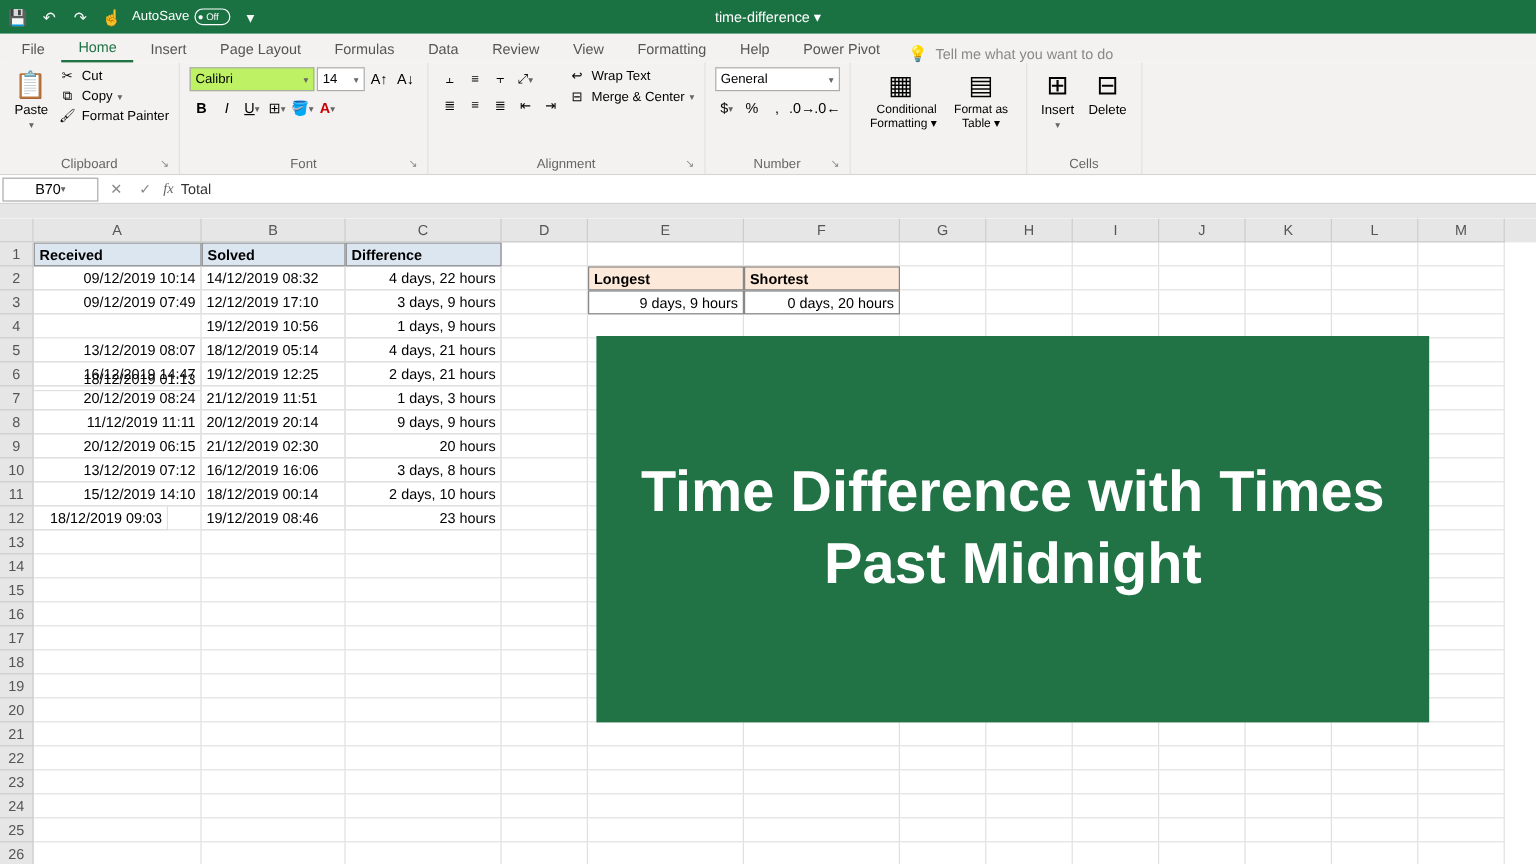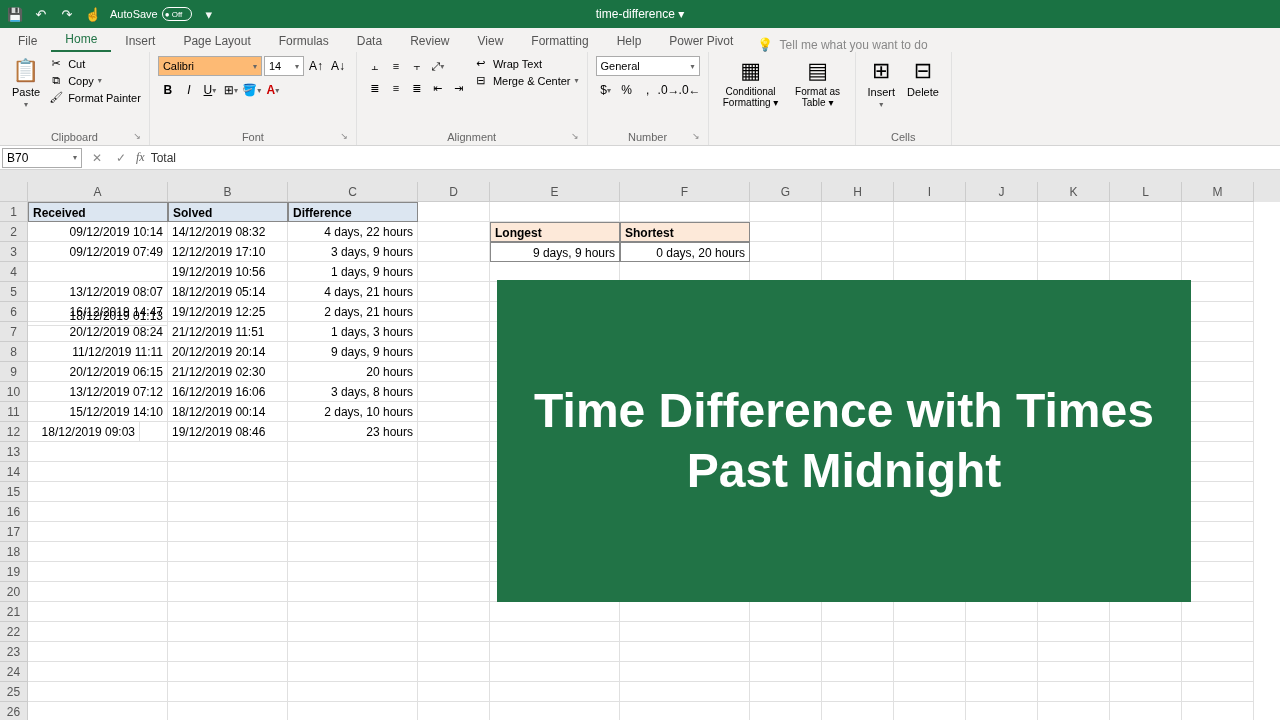--- a/index.html
+++ b/index.html
@@ -28,21 +28,21 @@
 .group-label { text-align: center; font-size: 11px; color: #666; padding-top: 2px; position: relative; }
 .group-label .launcher { position: absolute; right: 0; bottom: 2px; font-size: 9px; color: #888; }
 
 .big-btn { display: flex; flex-direction: column; align-items: center; gap: 2px; padding: 2px 4px; font-size: 11px; cursor: pointer; }
 .big-btn .icon { font-size: 22px; }
 .small-row { display: flex; align-items: center; gap: 4px; font-size: 11px; padding: 1px 0; cursor: pointer; }
 .small-row .icon { width: 16px; text-align: center; }
 
 .font-controls { display: flex; flex-direction: column; gap: 4px; }
 .font-top { display: flex; gap: 2px; align-items: center; }
-.font-select { width: 104px; height: 20px; border: 1px solid #ababab; background: #fdba74; font-size: 11px; padding: 0 4px; display: flex; align-items: center; justify-content: space-between; }
+.font-select { width: 104px; height: 20px; border: 1px solid #ababab; background: #bef264; font-size: 11px; padding: 0 4px; display: flex; align-items: center; justify-content: space-between; }
 .size-select { width: 40px; height: 20px; border: 1px solid #ababab; background: #fff; font-size: 11px; padding: 0 4px; display: flex; align-items: center; justify-content: space-between; }
 .font-btn { width: 20px; height: 20px; display: flex; align-items: center; justify-content: center; font-size: 12px; cursor: pointer; }
 .font-bottom { display: flex; gap: 1px; }
 
 .align-rows { display: flex; flex-direction: column; gap: 2px; }
 .align-row { display: flex; gap: 1px; }
 .align-btn { width: 20px; height: 20px; display: flex; align-items: center; justify-content: center; font-size: 11px; cursor: pointer; }
 
 .num-controls { display: flex; flex-direction: column; gap: 4px; }
 .num-select { width: 104px; height: 20px; border: 1px solid #ababab; background: #fff; font-size: 11px; padding: 0 4px; display: flex; align-items: center; justify-content: space-between; }
@@ -56,21 +56,21 @@
 .style-neutral { background: #ffeb9c; color: #9c5700; }
 .style-calc { background: #f2f2f2; color: #fa7d00; }
 .style-check { background: #a5a5a5; color: #fff; }
 .style-expl { font-style: italic; color: #7f7f7f; }
 .style-input { background: #ffcc99; color: #3f3f76; }
 .style-linked { background: #fff; color: #fa7d00; }
 .style-note { background: #ffffcc; }
 
 
 .formula-row { height: 24px; border-bottom: 1px solid #d4d4d4; display: flex; align-items: center; background: #fff; }
-.name-box { width: 80px; height: 20px; border: 1px solid #ababab; margin: 0 6px 0 2px; padding: 0 4px; font-size: 12px; display: flex; align-items: center; justify-content: space-between; background: #fff; }
+.name-box { width: 80px; height: 20px; border: 1px solid #ababab; margin: 0 6px 0 2px; padding: 0 4px; font-size: 12px; display: flex; align-items: center; justify-content: center; background: #fff; }
 .fx-area { display: flex; align-items: center; gap: 6px; flex: 1; }
 .fx-btn { width: 18px; text-align: center; color: #888; font-size: 12px; }
 .fx-label { font-style: italic; font-family: Georgia, serif; color: #666; }
 .formula-text { font-size: 12px; color: #333; }
 
 
 .spacer-strip { height: 12px; background: #e6e6e6; }
 
 
 .grid-wrap { position: relative; height: calc(720px - 28px - 24px - 94px - 24px - 12px); overflow: hidden; }
@@ -242,21 +242,21 @@
         </div>
       </div>
     </div>
     <div class="group-label"><span>Number</span><span class="launcher">↘</span></div>
   </div>
 
   <div class="group">
     <div class="group-content">
       <div class="big-btn">
           <span class="icon">▦</span>
-          <span style="font-size:10px;text-align:center;max-width:60px">Conditional Formatting ▾</span>
+          <span style="font-size:10px;text-align:right;max-width:60px">Conditional Formatting ▾</span>
         </div>
       <div class="big-btn">
           <span class="icon">▤</span>
           <span style="font-size:10px;text-align:center;max-width:50px">Format as Table ▾</span>
         </div>
     </div>
   </div>
 
   <div class="group">
     <div class="group-content">

